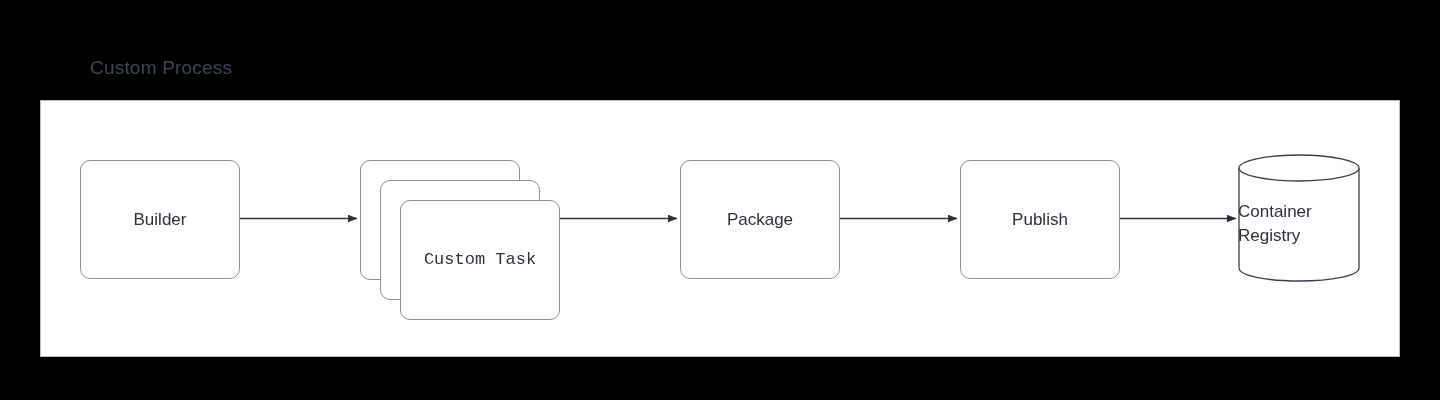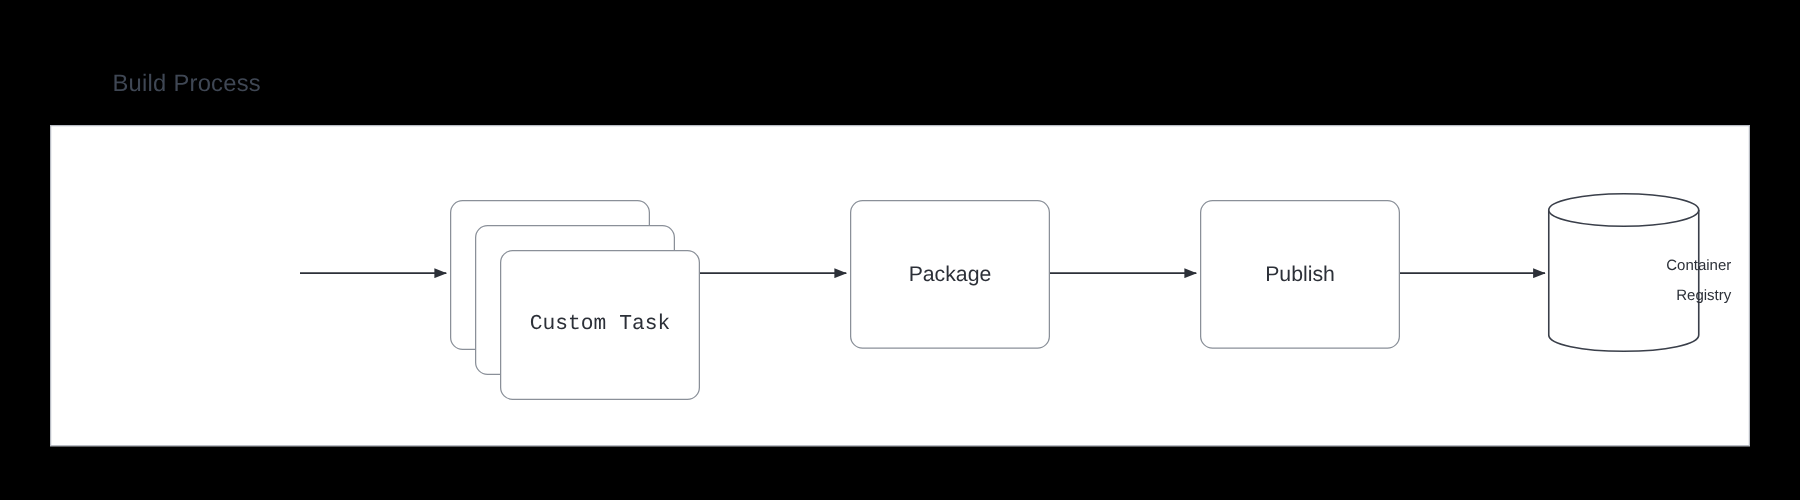--- a/index.html
+++ b/index.html
@@ -68,57 +68,60 @@
     top: 154px;
     width: 122px;
     height: 128px;
   }
   #node-container-registry svg { display: block; }
   #registry-label {
     position: absolute;
     left: 1238px;
     top: 200px;
     width: 147px;
-    text-align: right;
+    text-align: left;
     color: #2c3038;
-    font-size: 12px;
+    font-size: 17px;
     line-height: 24px;
     white-space: pre-line;
   }
   #edges {
     position: absolute;
     left: 0; top: 0;
     width: 1440px; height: 400px;
     pointer-events: none;
     z-index: 5;
   }
 </style>
 </head>
 <body>
 
 <div id="canvas">
 
-  <div id="diagram-title">Build Process</div>
+  <div id="diagram-title">Custom Process</div>
 
   <div id="build-panel">
 
     <svg id="edges" viewBox="0 0 1440 400" width="1440" height="400" style="position:absolute; left:-41px; top:-101px;">
       <defs>
         <marker id="arrowhead" markerWidth="10" markerHeight="8" refX="9.5" refY="4" orient="auto" markerUnits="userSpaceOnUse">
           <path d="M0,0 L10,4 L0,8 z" fill="#2c3038"></path>
         </marker>
       </defs>
       <line x1="240" y1="218.5" x2="357" y2="218.5" stroke="#2c3038" stroke-width="1.4" marker-end="url(#arrowhead)"></line>
       <line x1="560" y1="218.5" x2="677" y2="218.5" stroke="#2c3038" stroke-width="1.4" marker-end="url(#arrowhead)"></line>
       <line x1="840" y1="218.5" x2="957" y2="218.5" stroke="#2c3038" stroke-width="1.4" marker-end="url(#arrowhead)"></line>
       <line x1="1120" y1="218.5" x2="1236" y2="218.5" stroke="#2c3038" stroke-width="1.4" marker-end="url(#arrowhead)"></line>
     </svg>
 
   </div>
 
+  <div class="node" id="node-builder">
+    <span>Builder</span>
+  </div>
 
   <div class="node stack-card" id="card-back">
     <span>Custom Task</span>
   </div>
   <div class="node stack-card" id="card-middle">
     <span>Custom Task</span>
   </div>
   <div class="node stack-card" id="card-front">
     <span>Custom Task</span>
   </div>

